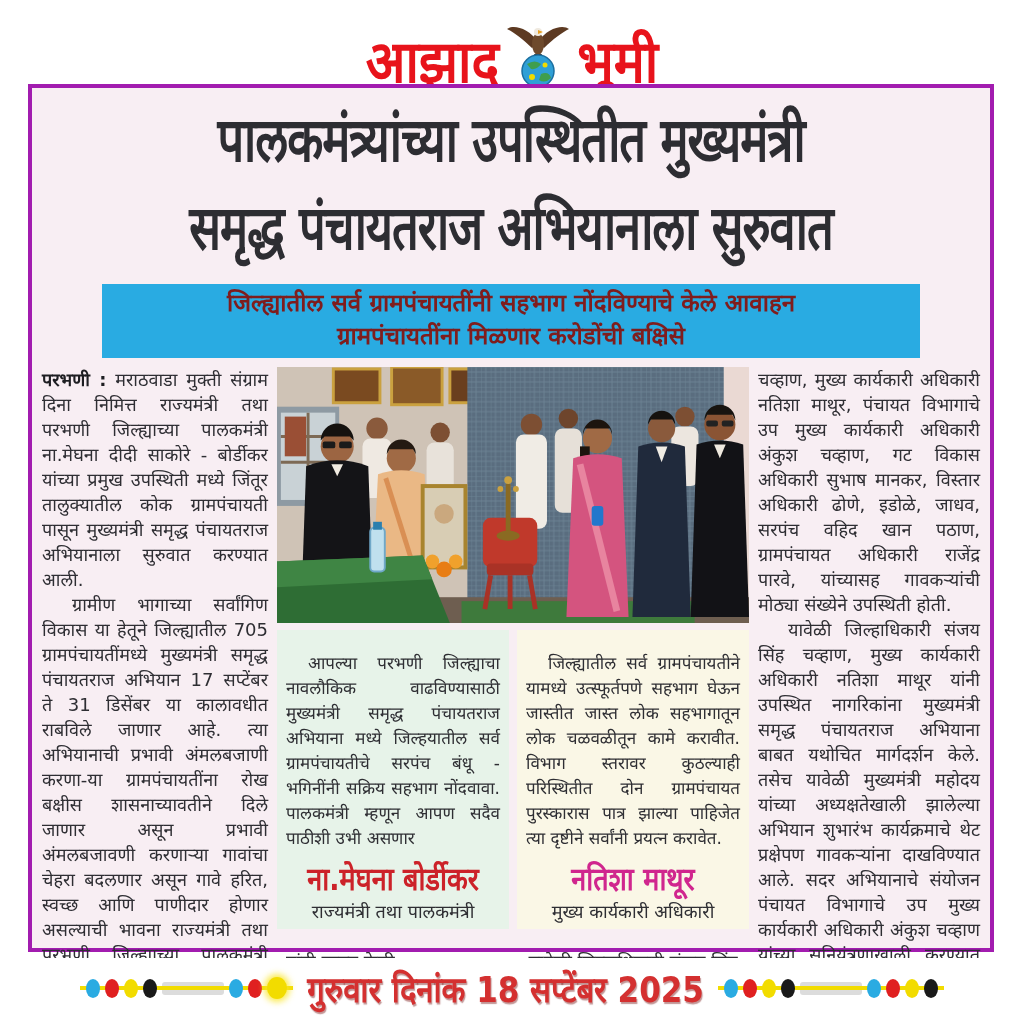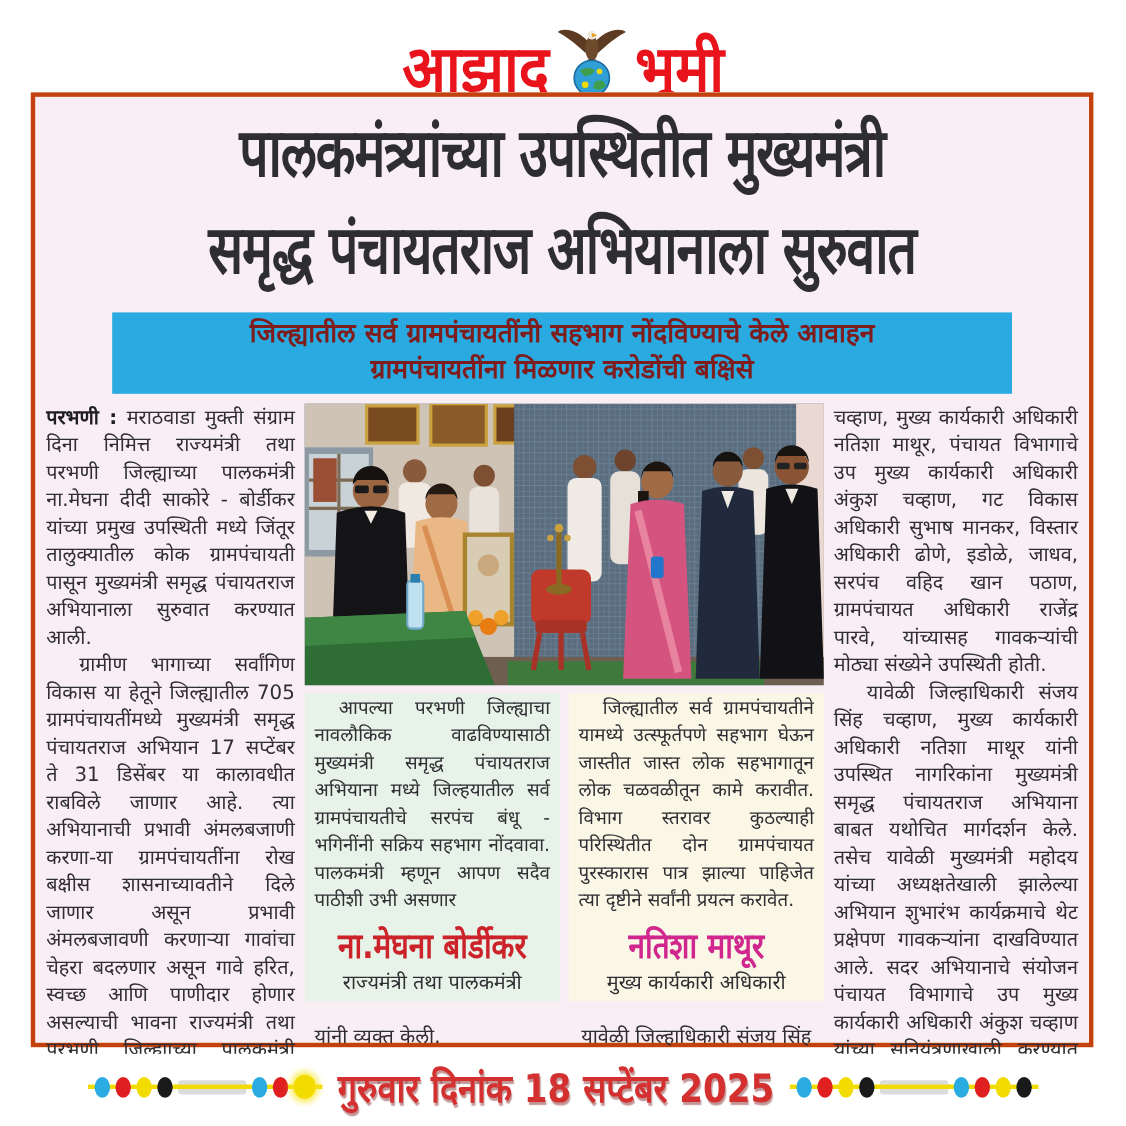--- a/index.html
+++ b/index.html
@@ -16,21 +16,21 @@
   }
   .masthead-title{
     font-size:52px;font-weight:bold;color:#e8131b;letter-spacing:0px;
     transform:scaleY(1.12);
   }
   .masthead-logo{width:66px;height:74px;margin:0 2px;}
 
   
   .paper-box{
     position:absolute;left:28px;top:84px;width:966px;height:868px;
-    background:#f8eef3;border:4px solid #c2410c;
+    background:#f8eef3;border:4px solid #a21caf;
   }
 
   .headline{padding-top:10px;}
   .hl{
     display:block;text-align:center;font-weight:bold;color:#2d2d32;
     font-size:47px;line-height:88px;height:88px;white-space:nowrap;
     transform:scaleY(1.30);transform-origin:50% 55%;letter-spacing:-1px;
   }
 
   .subhead{
@@ -48,21 +48,21 @@
   .body-text{
     font-size:18px;line-height:25px;text-align:justify;color:#2e2e33;margin:0;
   }
   .dateline{font-weight:bold;color:#1e1e22;}
   .indent{text-indent:30px;}
 
   .photo{width:100%;height:256px;overflow:hidden;background:#5a6d7f;}
   .photo svg{display:block;width:100%;height:100%;}
 
   .quotes-row{display:flex;gap:8px;margin-top:7px;}
-  .qbox{flex:1;min-width:0;padding:2px 9px 6px;}
+  .qbox{flex:1;min-width:0;padding:21px 9px 6px;}
   .qbox.green{background:#e7f3e9;}
   .qbox.cream{background:#faf7e6;}
   .qtext{font-size:17px;line-height:25px;text-align:justify;color:#2e2e33;margin:0;text-indent:22px;}
   .qname{
     text-align:center;font-weight:bold;font-size:27px;margin-top:8px;
     transform:scaleY(1.18);white-space:nowrap;
   }
   .qname.red{color:#cc2229;}
   .qname.magenta{color:#d0268e;}
   .qdesig{text-align:center;font-size:18px;margin-top:3px;color:#2e2e33;}

